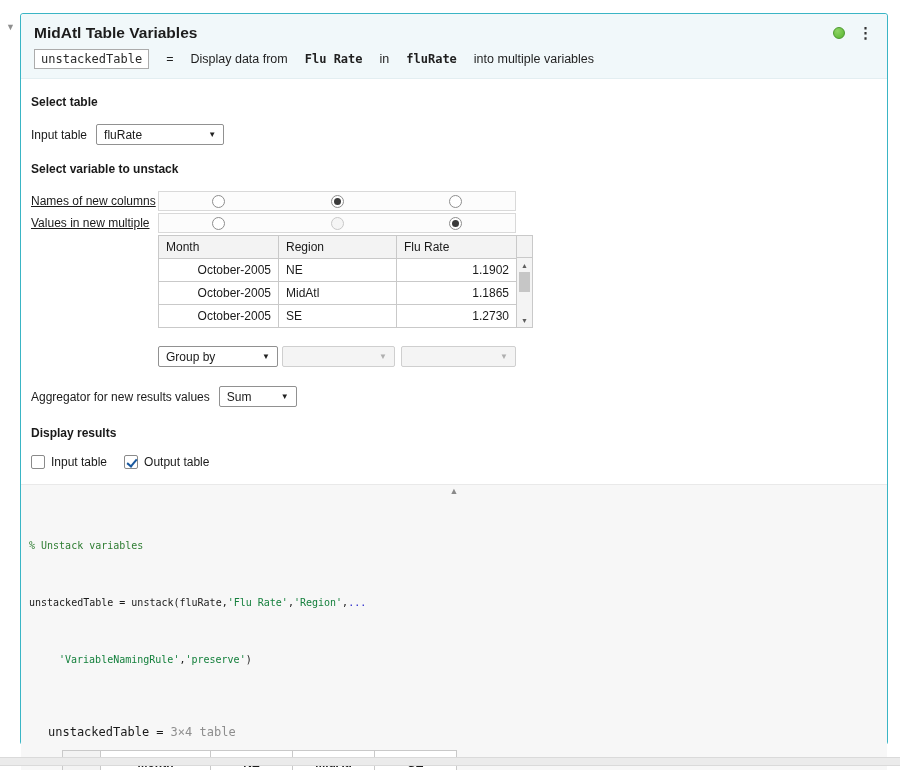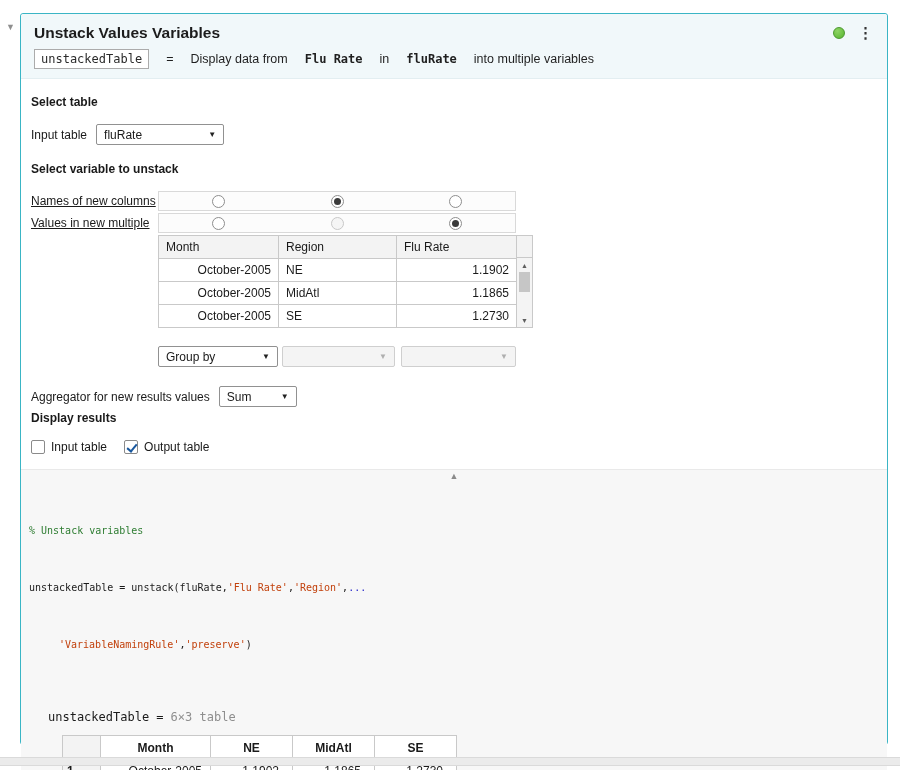--- a/index.html
+++ b/index.html
@@ -60,28 +60,28 @@
   .gb1 { width:120px; }
   .gb2 { width:113px; margin-left:4px; }
   .gb3 { width:115px; margin-left:6px; }
 
   .row-aggregator { display:flex; align-items:center; gap:9px; margin-top:19px; }
   .row-display-checks { display:flex; align-items:center; margin-top:14px; }
   .checkbox { width:14px; height:14px; border:1px solid #8A8A8A; border-radius:2px; background:#FFF; position:relative; cursor:pointer; }
   .checkbox.checked::after { content:""; position:absolute; left:4px; top:1px; width:4px; height:8px;
     border:solid #19589E; border-width:0 2px 2px 0; transform:rotate(40deg); }
   .cb-label { margin:0 17px 0 6px; }
-  .display-label-gap { margin-top:4px; }
+  .display-label-gap { margin-top:19px; }
 
   
   .code-section { flex:1; margin-top:15px; background:#F7F7F7; border-top:1px solid #E9E9E9; position:relative; border-radius:0 0 3px 3px; }
   .collapse-arrow { position:absolute; top:1px; left:50%; transform:translateX(-50%); font-size:9px; color:#8A8A8A; cursor:pointer; }
   .code-block { font-family:"DejaVu Sans Mono", monospace; font-size:10px; line-height:19px; padding:13px 0 0 8px; white-space:pre; color:#1A1A1A; cursor:text; }
   .tok-comment { color:#2E7D32; }
-  .tok-str { color:#c2410c; }
+  .tok-str { color:#15803d; }
   .tok-cont { color:#2929CC; }
   .code-line2 { padding-left:30px; }
 
   .out-var { font-family:"DejaVu Sans Mono", monospace; font-size:12px; margin:18px 0 0 27px; color:#1A1A1A; }
   .out-size { color:#8E8E8E; margin-left:7px; }
   table.out { border-collapse:collapse; table-layout:fixed; margin:11px 0 0 41px; font-size:12px; background:#FFF; }
   .out th, .out td { border:1px solid #C9C9C9; padding:0 8px; height:22px; white-space:nowrap; overflow:hidden; }
   .out thead th { font-weight:bold; text-align:center; background:#FFF; height:24px; }
   .out th.corner { background:#F3F3F3; }
   .out td.rownum { background:#F3F3F3; font-weight:bold; text-align:left; padding:0 4px; }
@@ -95,21 +95,21 @@
 <body>
 
 <div class="page">
 
   <span class="cell-collapse">▼</span>
 
   <div class="task-panel">
 
     <div class="task-header">
       <div class="title-row">
-        <div class="task-title">Unstack Values Variables</div>
+        <div class="task-title">MidAtl Table Variables</div>
         <span class="status-dot"></span>
         <span class="menu-icon">⋮</span>
       </div>
       <div class="subtitle-row">
         <span class="var-box">unstackedTable</span>
         <span>=</span>
         <span>Display data from</span>
         <span class="mono-b">Flu Rate</span>
         <span>in</span>
         <span class="mono-b">fluRate</span>
@@ -240,21 +240,21 @@
     <div class="code-section">
       <span class="collapse-arrow">▲</span>
 
       <div class="code-block">
         <div><span class="tok-comment">% Unstack variables</span></div>
         <div><span>unstackedTable = unstack(fluRate,</span><span class="tok-str">'Flu Rate'</span><span>,</span><span class="tok-str">'Region'</span><span>,</span><span class="tok-cont">...</span></div>
         <div class="code-line2"><span class="tok-str">'VariableNamingRule'</span><span>,</span><span class="tok-str">'preserve'</span><span>)</span></div>
       </div>
 
       <div class="out-var">
-        <span>unstackedTable =</span><span class="out-size">6×3 table</span>
+        <span>unstackedTable =</span><span class="out-size">3×4 table</span>
       </div>
 
       <table class="out">
         <colgroup>
             <col style="width:38px">
             <col style="width:110px">
             <col style="width:82px">
             <col style="width:82px">
             <col style="width:82px">
           </colgroup>

